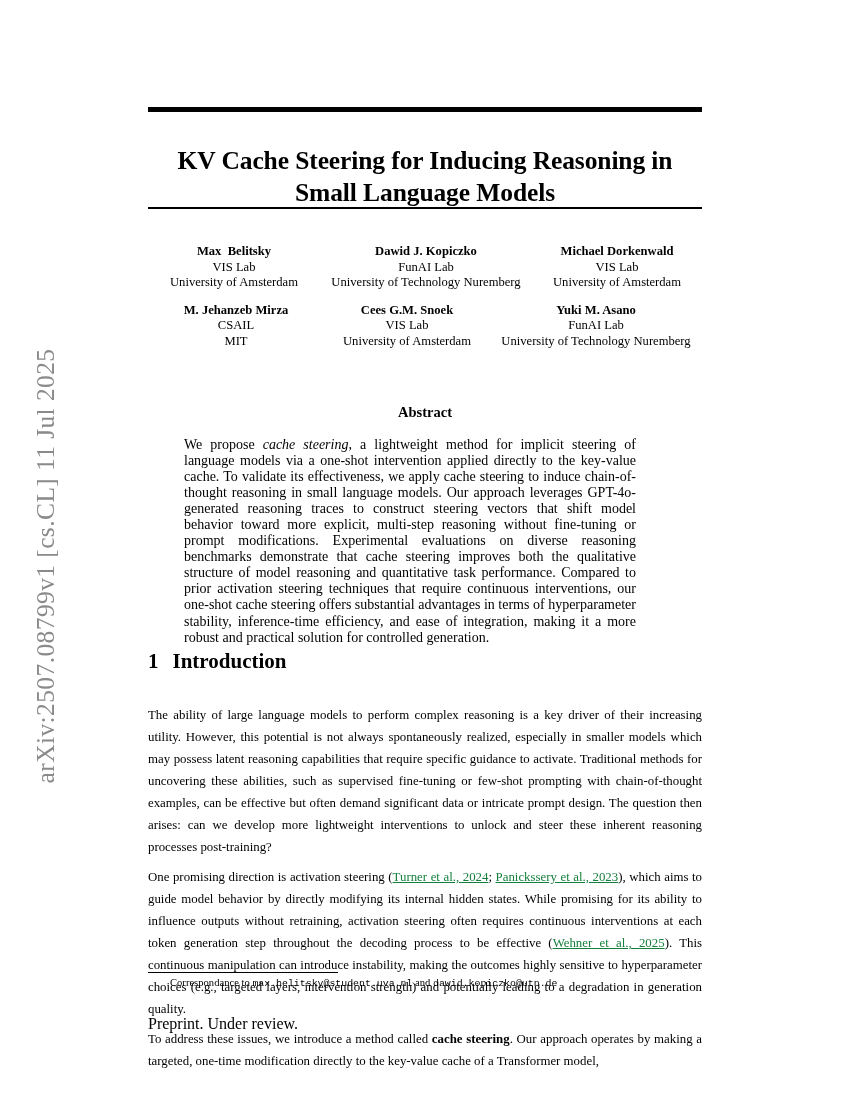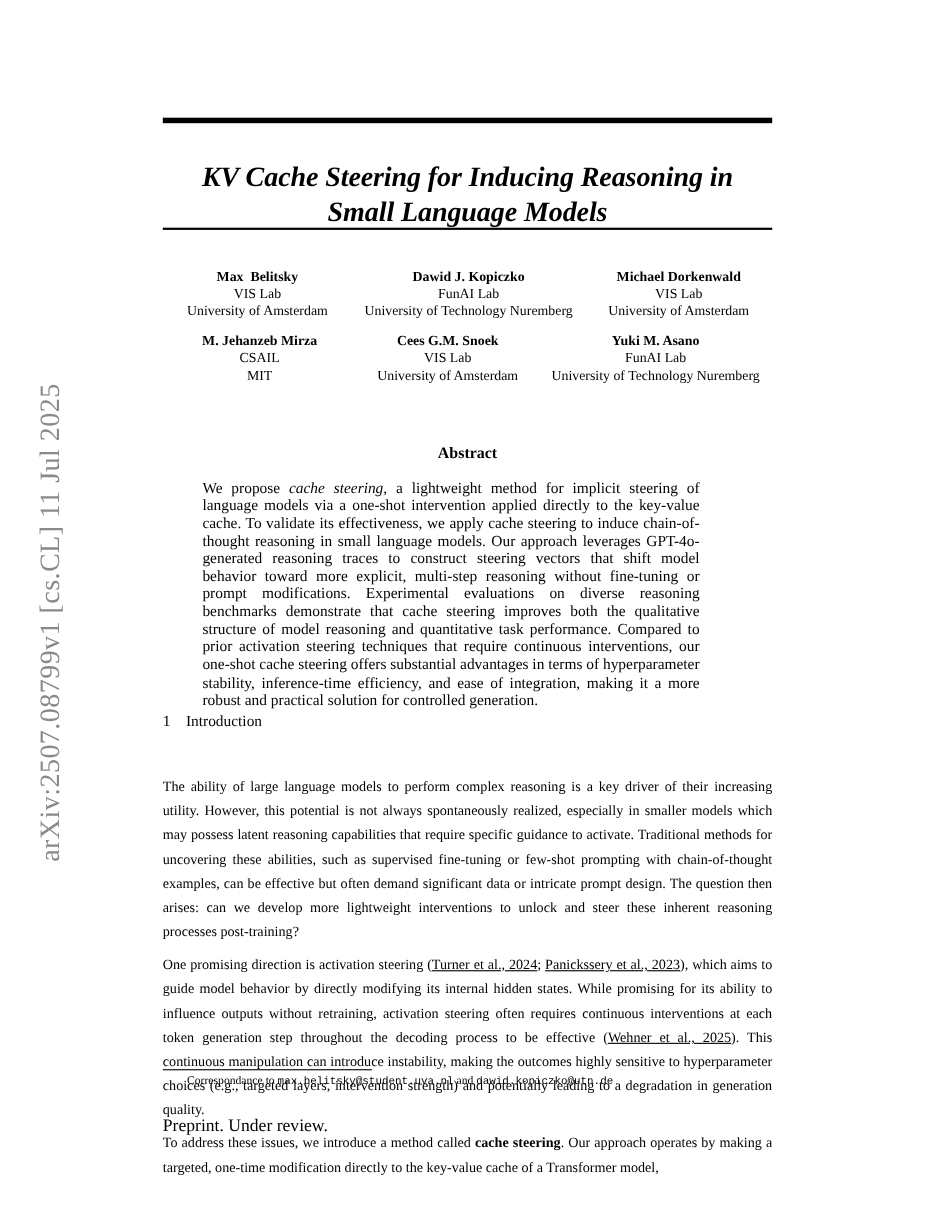--- a/index.html
+++ b/index.html
@@ -65,21 +65,20 @@
   #paper-title {
     position: absolute;
     left: 6px;
     top: 128px;
     width: 542px;
     text-align: center;
     font-size: 25.5px;
     font-weight: bold;
     line-height: 32px;
     letter-spacing: -0.1px;
-    font-style: italic;
   }
 
   
   #author-block {
     position: absolute;
     left: 0;
     top: 244px;
     width: 554px;
   }
   .author-row {
@@ -125,39 +124,39 @@
     text-justify: inter-word;
     hyphens: manual;
   }
   #abstract-body i { font-style: italic; }
 
   
   #section-heading {
     position: absolute;
     left: 0;
     top: 649px;
-    font-size: 14px;
-    font-weight: normal;
+    font-size: 21px;
+    font-weight: bold;
   }
   #section-heading .secnum { margin-right: 14px; }
 
   
   #body-text {
     position: absolute;
     left: 0;
     top: 704px;
     width: 554px;
     font-size: 12.85px;
     line-height: 22px;
     text-align: justify;
     text-justify: inter-word;
   }
   #body-text p { margin: 0 0 8px 0; }
   #body-text p:last-child { margin-bottom: 8px; }
-  .cite { color: #000000; }
+  .cite { color: #15803d; }
   .bold { font-weight: bold; }
 
   
   #footnote-rule {
     position: absolute;
     left: 0;
     top: 972px;
     width: 190px;
     height: 1.1px;
     background: #000;

